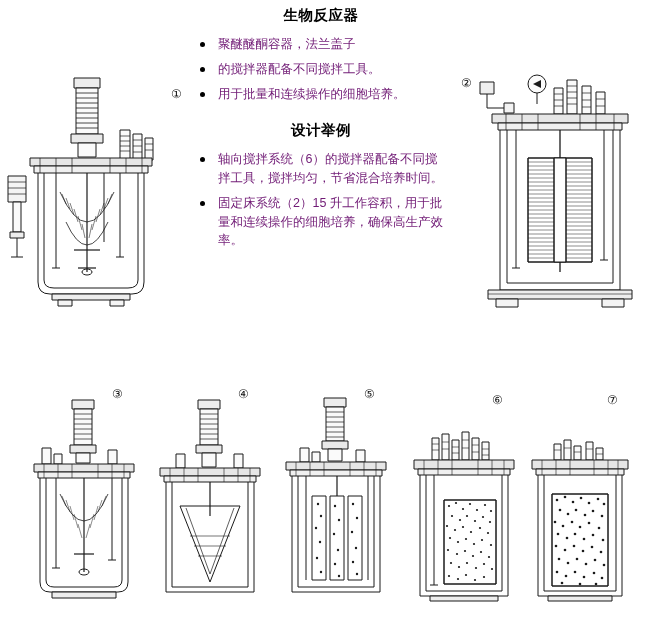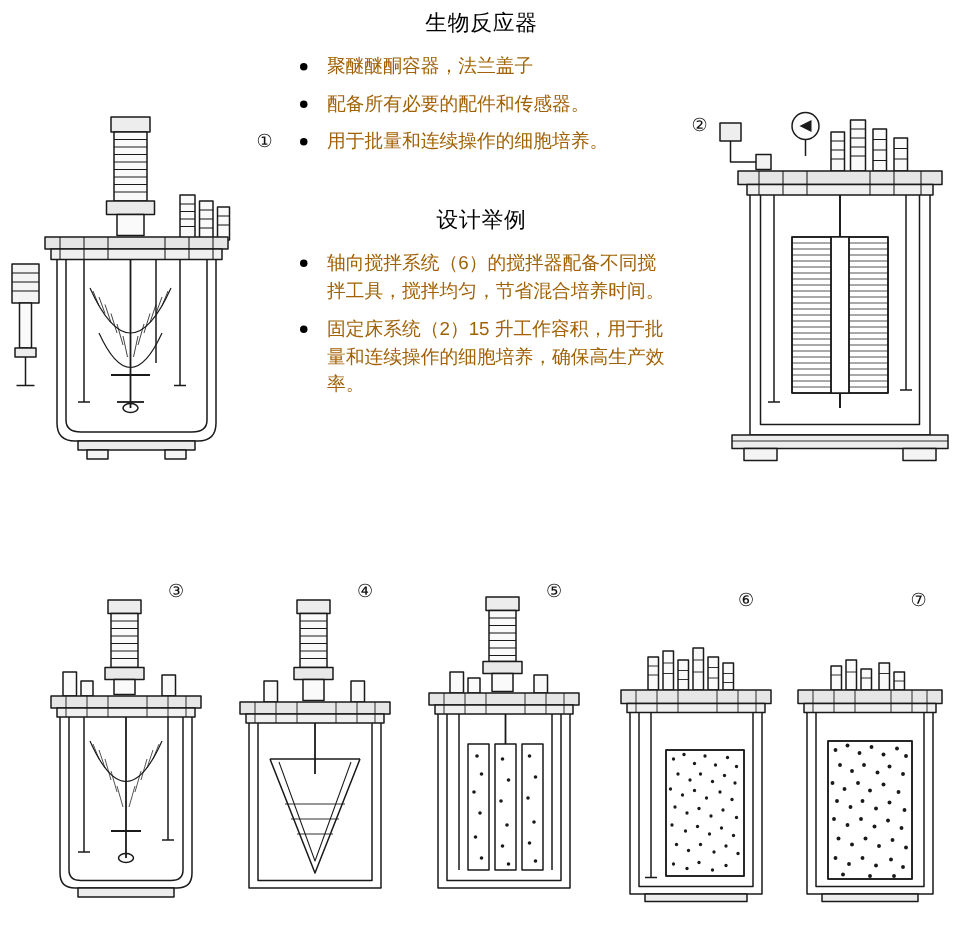--- a/index.html
+++ b/index.html
@@ -24,41 +24,41 @@
   
   .text-col {
     position: absolute;
     left: 196px;
     top: 6px;
     width: 250px;
   }
   .section-title {
     text-align: center;
     font-size: 14.5px;
-    font-weight: normal;
+    font-weight: bold;
     letter-spacing: 0.5px;
     margin: 0 0 10px 0;
     color: #000;
   }
   .section-title.second {
-    margin-top: 34px;
+    margin-top: 18px;
     margin-bottom: 10px;
   }
   ul.bullets {
     list-style: none;
     margin: 0;
     padding: 0;
   }
   ul.bullets li {
     position: relative;
     padding-left: 22px;
     margin-bottom: 6px;
     font-size: 12.5px;
     line-height: 1.5;
-    color: #a16207;
+    color: #701a75;
     text-align: left;
   }
   ul.bullets li::before {
     content: "";
     position: absolute;
     left: 4px;
     top: 7px;
     width: 5px;
     height: 5px;
     border-radius: 50%;
@@ -83,21 +83,21 @@
 </style>
 </head>
 <body>
 
 <div class="page">
 
   <div class="text-col">
     <div class="section-title">生物反应器</div>
     <ul class="bullets">
       <li>聚醚醚酮容器，法兰盖子</li>
-      <li>配备所有必要的配件和传感器。</li>
+      <li>的搅拌器配备不同搅拌工具。</li>
       <li>用于批量和连续操作的细胞培养。</li>
     </ul>
 
     <div class="section-title second">设计举例</div>
     <ul class="bullets">
       <li>轴向搅拌系统（6）的搅拌器配备不同搅拌工具，搅拌均匀，节省混合培养时间。</li>
       <li>固定床系统（2）15 升工作容积，用于批量和连续操作的细胞培养，确保高生产效率。</li>
     </ul>
   </div>
 

